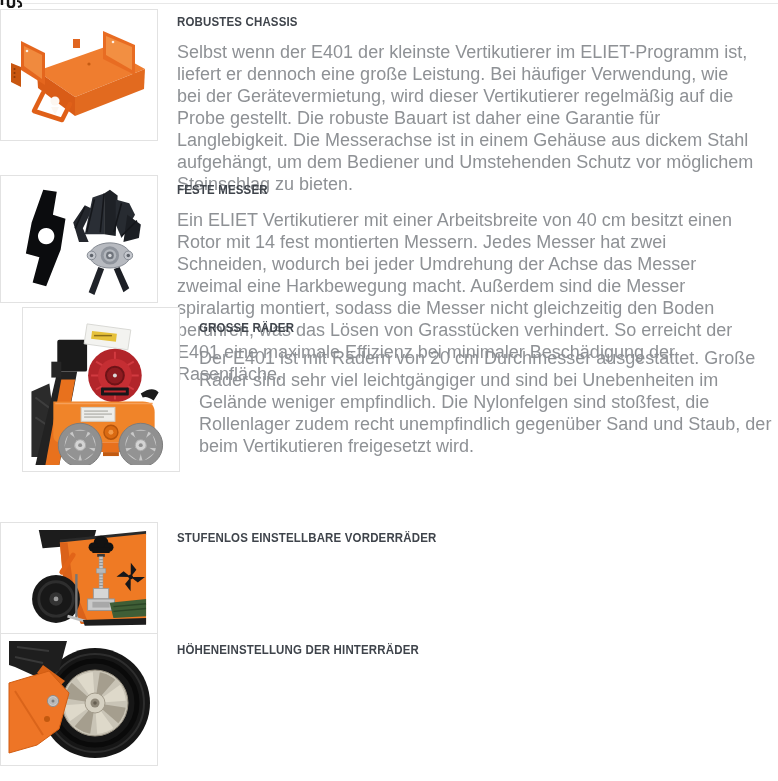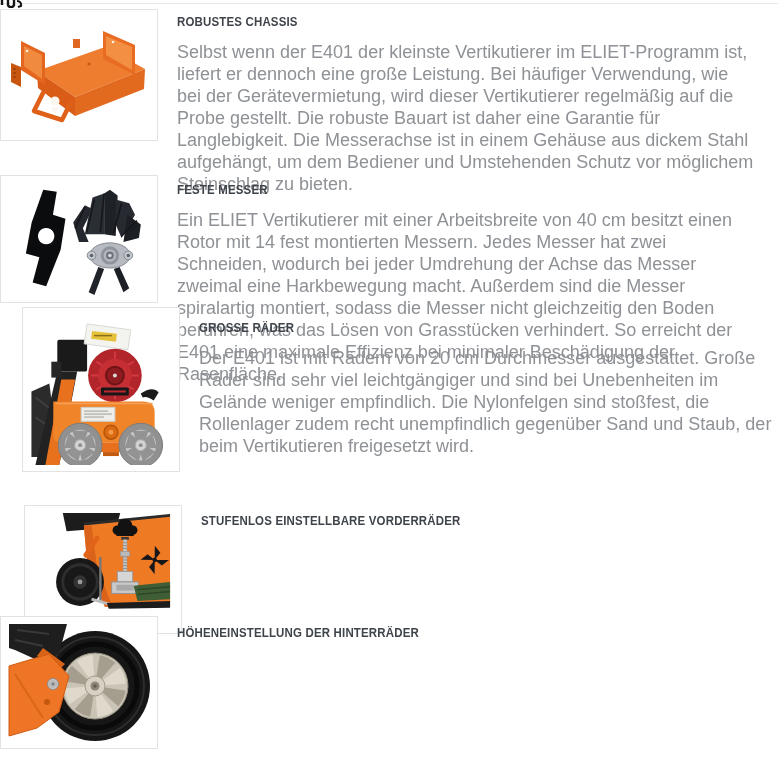--- a/index.html
+++ b/index.html
@@ -164,21 +164,21 @@
         <circle r="2" fill="#8f8f8f"></circle>
       </g>
     </svg>
   </figure>
   <div class="textcol">
     <h3 class="feature-heading" style="margin-top:13px;">GROSSE RÄDER</h3>
     <p class="feature-body">Der E401 ist mit Rädern von 20 cm Durchmesser ausgestattet. Große Räder sind sehr viel leichtgängiger und sind bei Unebenheiten im Gelände weniger empfindlich. Die Nylonfelgen sind stoßfest, die Rollenlager zudem recht unempfindlich gegenüber Sand und Staub, der beim Vertikutieren freigesetzt wird.</p>
   </div>
 </section>
 
-<section class="row" style="top:505px;height:129px;margin-left:24px;">
+<section class="row" style="top:522px;height:129px;">
   <figure class="panel" style="height:129px;">
     <svg width="142" height="113" viewBox="0 0 140 118">
       <polygon points="28,0 88,0 84,15 32,19" fill="#1c1c1c"></polygon>
       <polygon points="50,10 140,1 140,5 50,14" fill="#2a2a2a"></polygon>
       <polygon points="50,13 140,4 140,98 72,98 54,58" fill="#ef7a24"></polygon>
       <polygon points="50,13 58,13 64,58 80,98 72,98 54,58" fill="#da621a"></polygon>
 
       <circle cx="93" cy="14" r="8" fill="#121212"></circle>
       <circle cx="85" cy="18" r="5" fill="#121212"></circle>
       <circle cx="101" cy="18" r="5" fill="#121212"></circle>
@@ -211,21 +211,21 @@
       <polygon points="102,76 140,72 140,90 106,92" fill="#3f5e36"></polygon>
       <path d="M106,80 L140,77 M106,85 L140,82" stroke="#2b4526" stroke-width="1.5"></path>
       <polygon points="74,94 140,92 140,99 76,100" fill="#1d1d1d"></polygon>
     </svg>
   </figure>
   <div class="textcol">
     <h3 class="feature-heading" style="margin-top:8px;">STUFENLOS EINSTELLBARE VORDERRÄDER</h3>
   </div>
 </section>
 
-<section class="row" style="top:616px;height:133px;">
+<section class="row" style="top:633px;height:133px;">
   <figure class="panel" style="height:133px;">
     <svg width="142" height="118" viewBox="0 0 140 118">
       <defs>
         <clipPath id="rimclip">
             <circle cx="86" cy="62" r="31"></circle>
           </clipPath>
       </defs>
 
       <circle cx="86" cy="62" r="55" fill="#161616"></circle>
       <circle cx="86" cy="62" r="49" fill="none" stroke="#2d2d2d" stroke-width="2"></circle>

